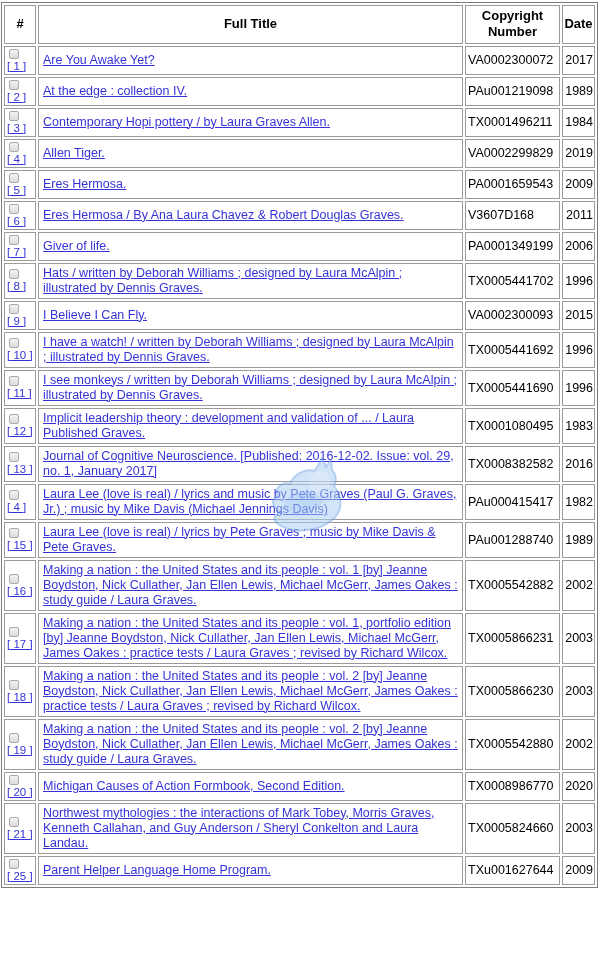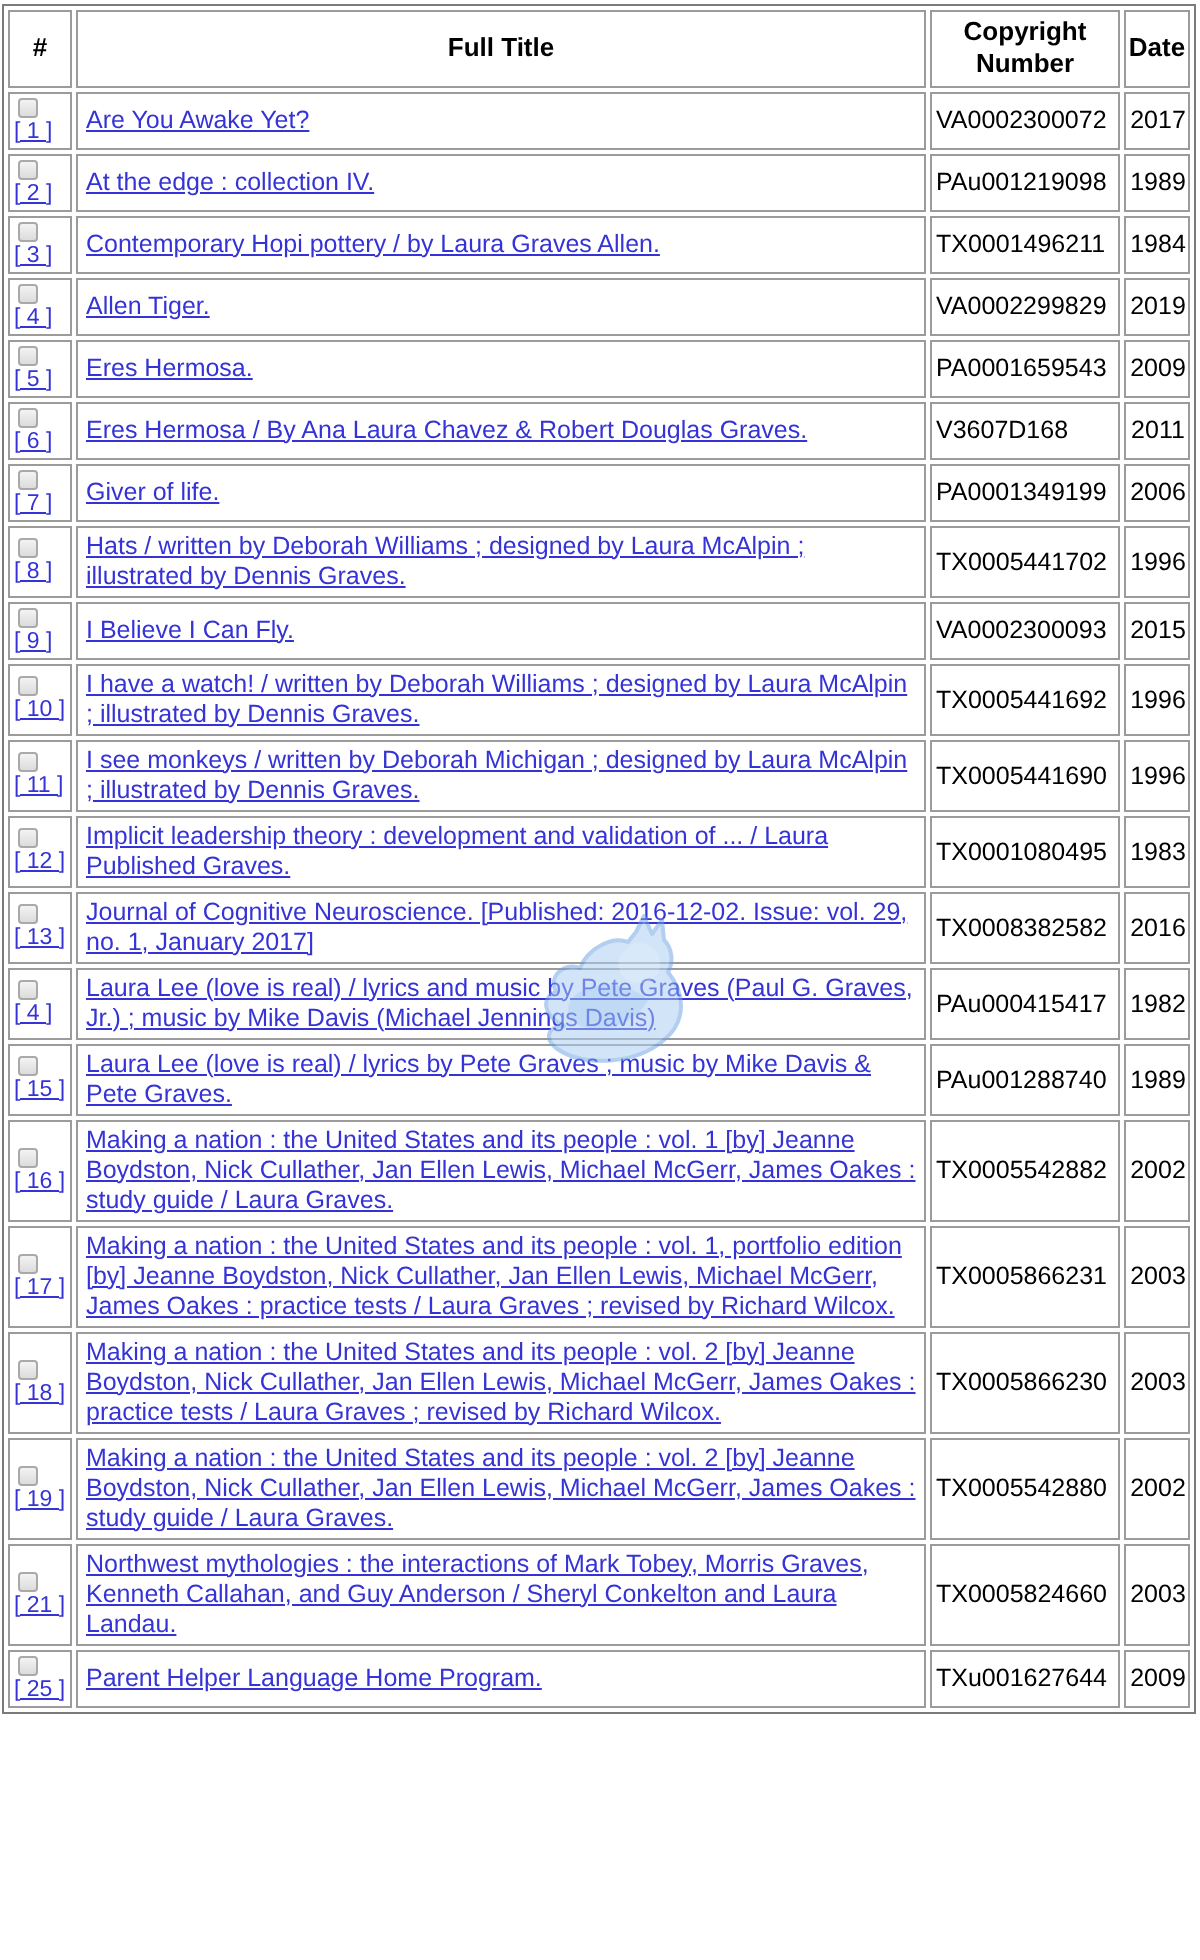--- a/index.html
+++ b/index.html
@@ -49,21 +49,21 @@
     color:var(--link);
     text-decoration:underline;
     font-size:11.5px;
     line-height:13px;
     white-space:nowrap;
     cursor:pointer;
   }
   td.c-title{padding:2px 4px;line-height:15px;margin-left:20px;}
   a.titlelink{color:var(--link);text-decoration:underline;cursor:pointer;}
   td.c-copy{padding:1px 2px;white-space:nowrap;}
-  td.c-date{padding:1px 1px 1px 2px;text-align:center;white-space:nowrap;}
+  td.c-date{padding:1px 1px 1px 2px;text-align:right;white-space:nowrap;}
   .watermark{
     position:absolute;
     left:266px;top:456px;
     width:86px;height:80px;
     opacity:0.62;
     pointer-events:none;
   }
 </style>
 </head>
 <body>
@@ -195,21 +195,21 @@
           <td class="c-copy">TX0005441692</td>
           <td class="c-date">1996</td>
         </tr>
         <tr>
           <td class="c-num">
             <div class="stack">
               <span class="checkbox" role="checkbox" aria-checked="false"></span>
               <a class="numlink">[ 11 ]</a>
             </div>
           </td>
-          <td class="c-title"><a class="titlelink">I see monkeys / written by Deborah Michigan ; designed by Laura McAlpin ; illustrated by Dennis Graves.</a></td>
+          <td class="c-title"><a class="titlelink">I see monkeys / written by Deborah Williams ; designed by Laura McAlpin ; illustrated by Dennis Graves.</a></td>
           <td class="c-copy">TX0005441690</td>
           <td class="c-date">1996</td>
         </tr>
         <tr>
           <td class="c-num">
             <div class="stack">
               <span class="checkbox" role="checkbox" aria-checked="false"></span>
               <a class="numlink">[ 12 ]</a>
             </div>
           </td>
@@ -286,20 +286,31 @@
         <tr>
           <td class="c-num">
             <div class="stack">
               <span class="checkbox" role="checkbox" aria-checked="false"></span>
               <a class="numlink">[ 19 ]</a>
             </div>
           </td>
           <td class="c-title"><a class="titlelink">Making a nation : the United States and its people : vol. 2 [by] Jeanne Boydston, Nick Cullather, Jan Ellen Lewis, Michael McGerr, James Oakes : study guide / Laura Graves.</a></td>
           <td class="c-copy">TX0005542880</td>
           <td class="c-date">2002</td>
+        </tr>
+        <tr>
+          <td class="c-num">
+            <div class="stack">
+              <span class="checkbox" role="checkbox" aria-checked="false"></span>
+              <a class="numlink">[ 20 ]</a>
+            </div>
+          </td>
+          <td class="c-title"><a class="titlelink">Michigan Causes of Action Formbook, Second Edition.</a></td>
+          <td class="c-copy">TX0008986770</td>
+          <td class="c-date">2020</td>
         </tr>
         <tr>
           <td class="c-num">
             <div class="stack">
               <span class="checkbox" role="checkbox" aria-checked="false"></span>
               <a class="numlink">[ 21 ]</a>
             </div>
           </td>
           <td class="c-title"><a class="titlelink">Northwest mythologies : the interactions of Mark Tobey, Morris Graves, Kenneth Callahan, and Guy Anderson / Sheryl Conkelton and Laura Landau.</a></td>
           <td class="c-copy">TX0005824660</td>

